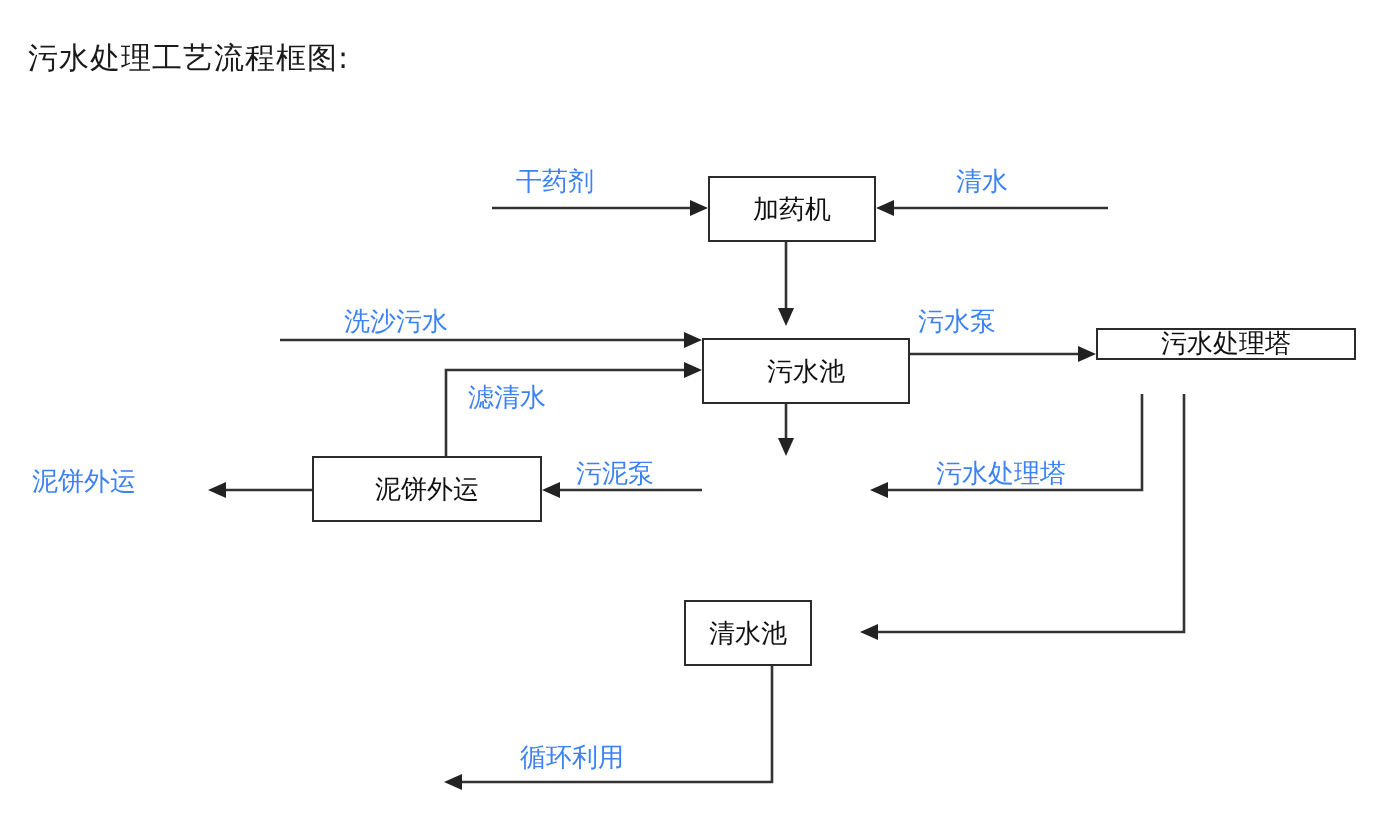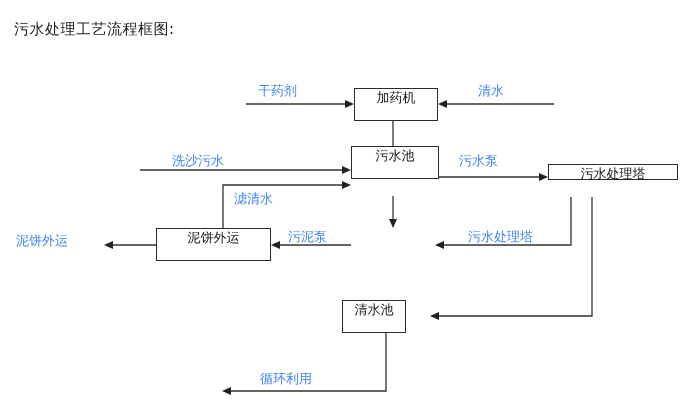--- a/index.html
+++ b/index.html
@@ -26,20 +26,21 @@
     color: #1a1a1a;
     letter-spacing: 0.5px;
     white-space: nowrap;
   }
   .node {
     position: absolute;
     box-sizing: border-box;
     border: 1px solid #2b2b2b;
     background: #ffffff;
     display: flex;
+    align-items: center;
     justify-content: center;
     font-size: 13px;
     color: #111111;
     white-space: nowrap;
     z-index: 3;
   }
   .edge-label {
     position: absolute;
     font-size: 13px;
     color: #3b82f6;
@@ -108,21 +109,21 @@
     <polygon class="head" points="430,316 439,312 439,320"></polygon>
 
     <path d="M 386 333 L 386 391 L 228 391"></path>
     <polygon class="head" points="222,391 231,387 231,395"></polygon>
   </svg>
 
   <div class="node" style="left:354px; top:88px; width:84px; height:33px;">
     <span>加药机</span>
   </div>
 
-  <div class="node" style="left:351px; top:146px; width:88px; height:33px;">
+  <div class="node" style="left:351px; top:169px; width:104px; height:33px;">
     <span>污水池</span>
   </div>
 
   <div class="node" style="left:548px; top:164px; width:130px; height:16px;">
     <span>污水处理塔</span>
   </div>
 
   <div class="node" style="left:156px; top:228px; width:115px; height:33px;">
     <span>泥饼外运</span>
   </div>

